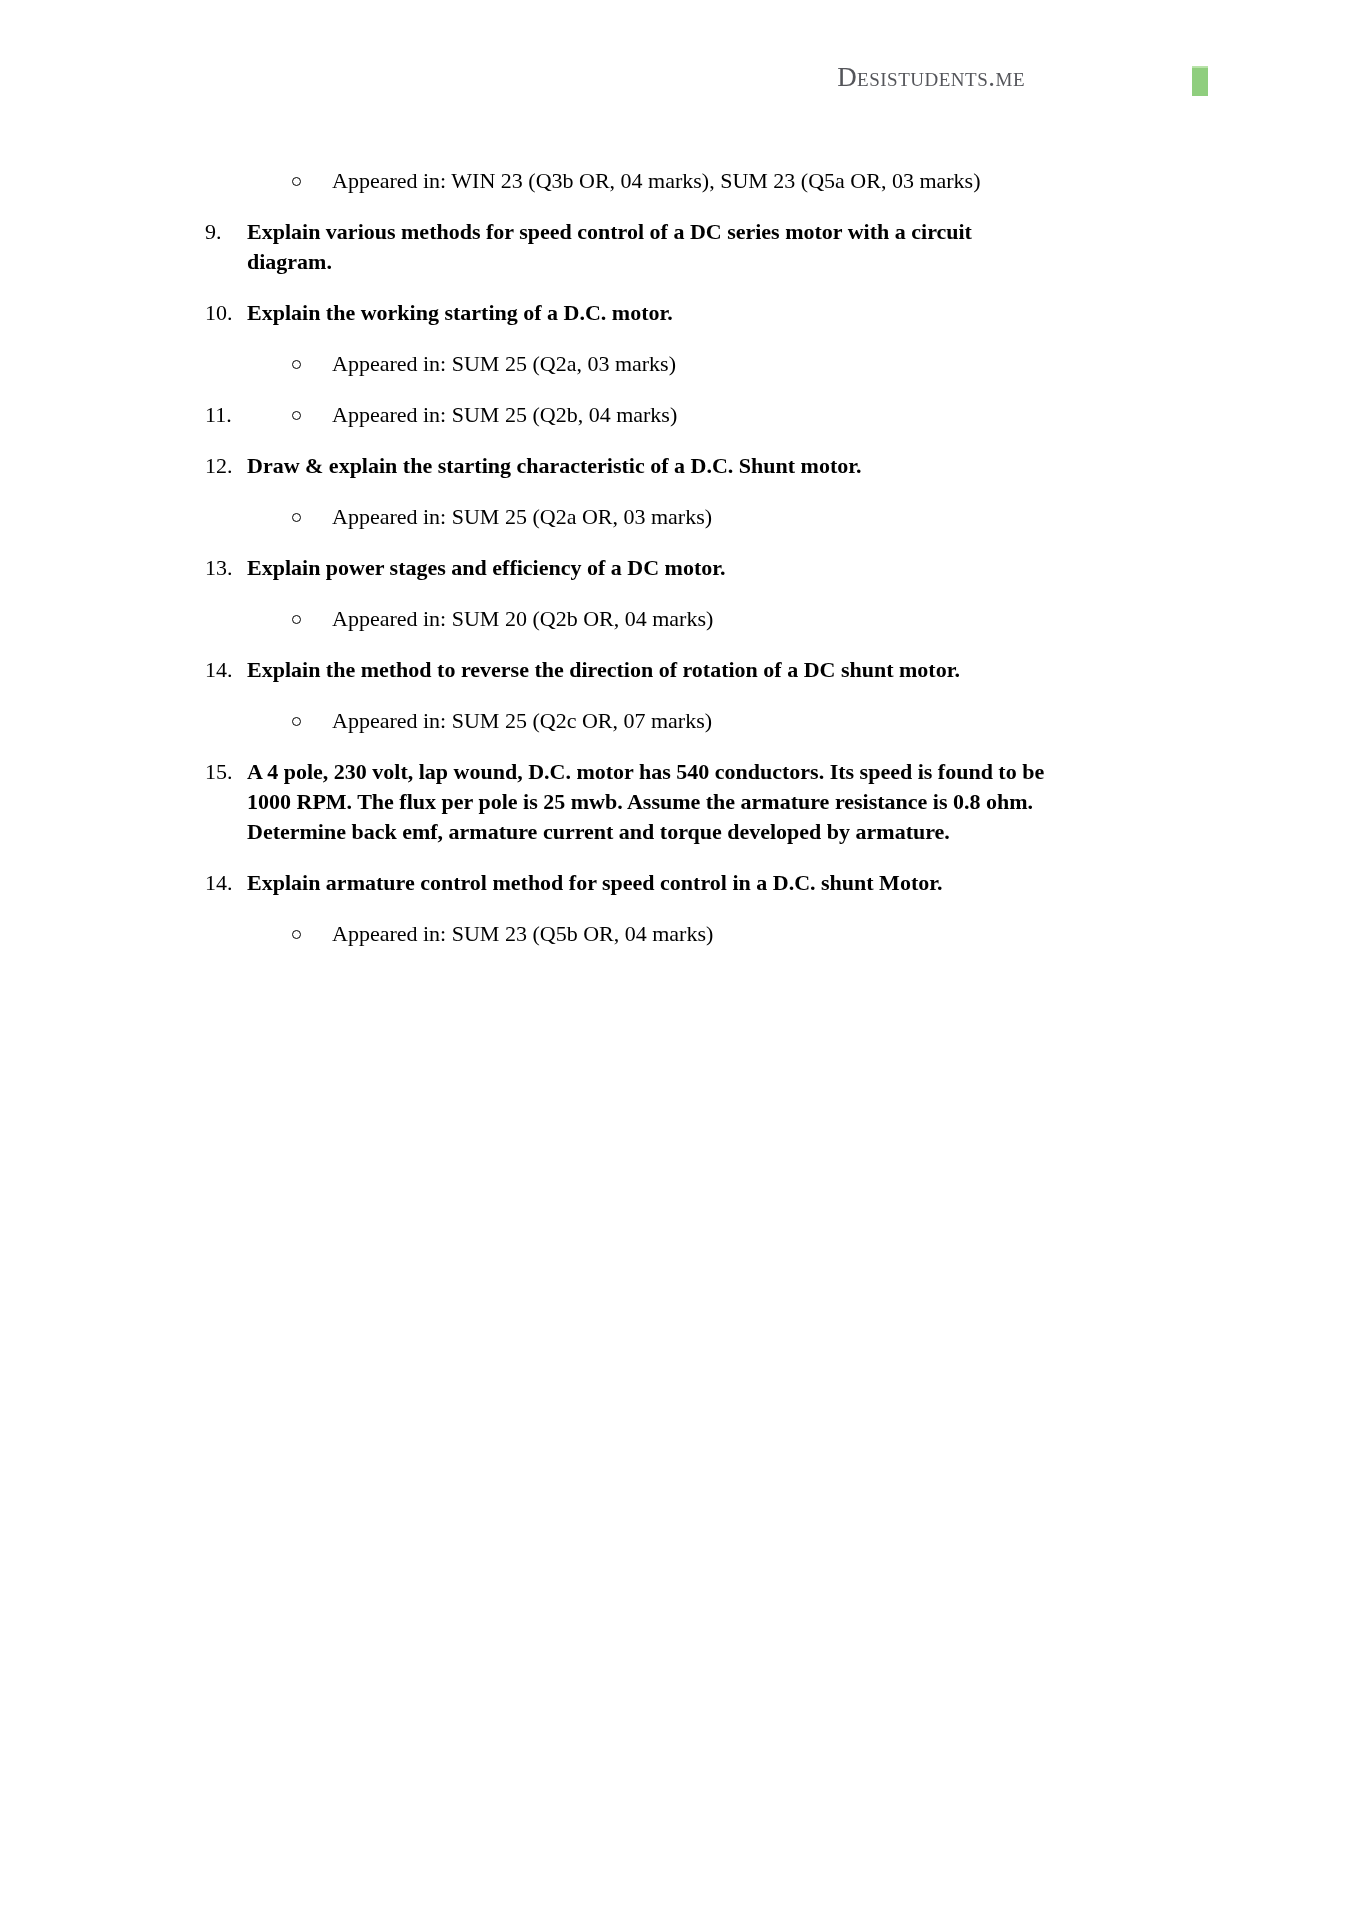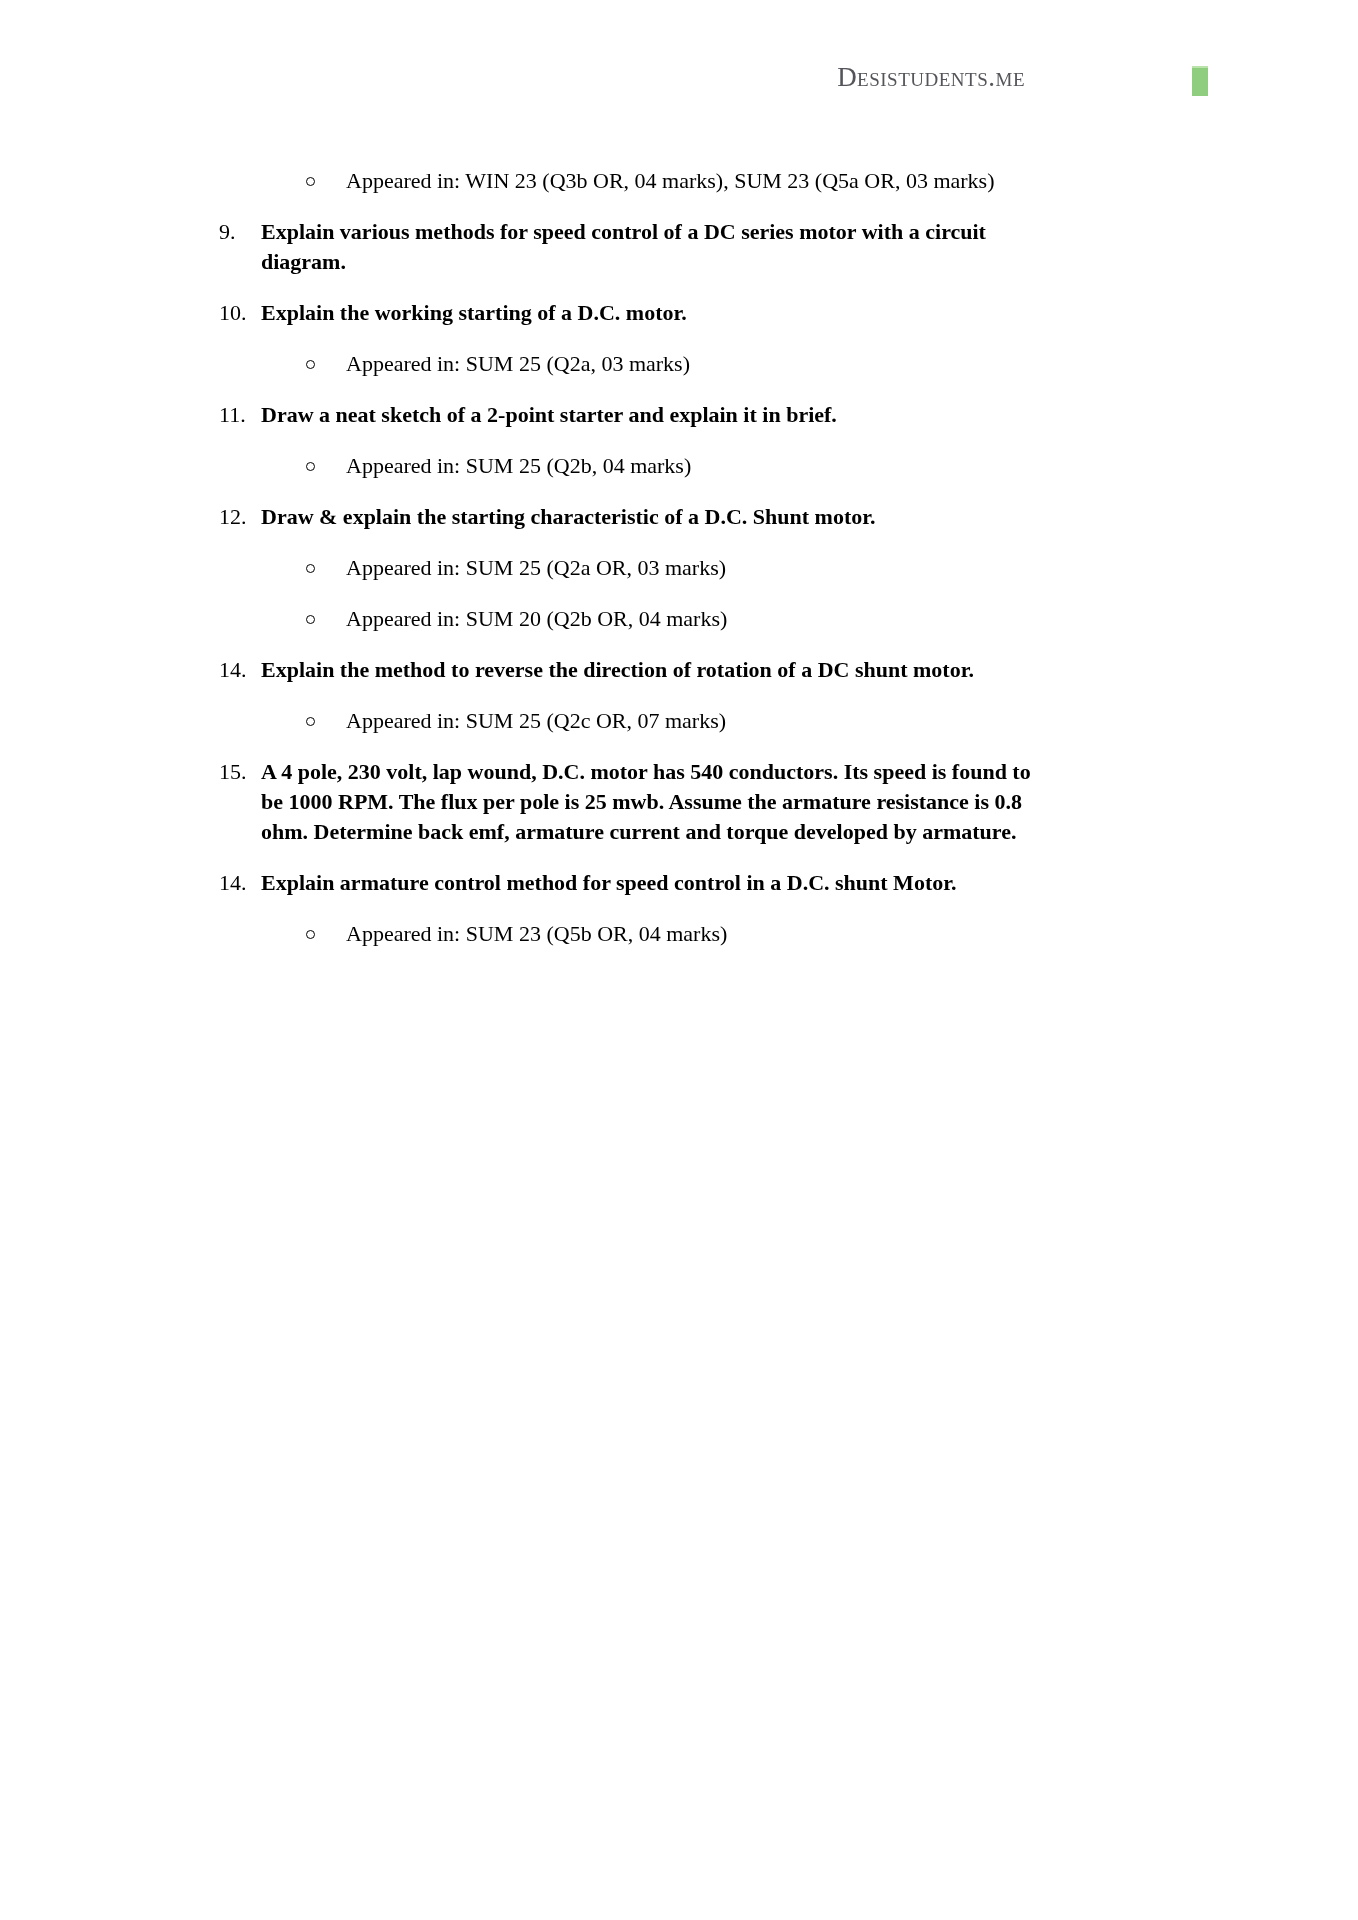--- a/index.html
+++ b/index.html
@@ -41,21 +41,20 @@
     line-height: 30px;
     color: #d8eccd;
   }
 
   
   .content {
     position: absolute;
     top: 166px;
     left: 0;
     right: 0;
-    padding-left: 14px;
   }
   .q-line {
     position: relative;
     margin: 0 153px 21px 247px;
     font-size: 22px;
     line-height: 30px;
     font-weight: bold;
   }
   .q-num {
     position: absolute;
@@ -112,40 +111,43 @@
       </div>
       <div class="a-line">
         <span class="a-bullet"></span>
         <span>Appeared in: SUM 25 (Q2a, 03 marks)</span>
       </div>
     </div>
 
     <div>
       <div class="q-line">
         <span class="q-num">11.</span>
-        <span>Draw a neat sketch of a 2-point starter and explain it in brief.</span>
       </div>
       <div class="a-line">
         <span class="a-bullet"></span>
         <span>Appeared in: SUM 25 (Q2b, 04 marks)</span>
       </div>
     </div>
 
     <div>
       <div class="q-line">
         <span class="q-num">12.</span>
         <span>Draw &amp; explain the starting characteristic of a D.C. Shunt motor.</span>
       </div>
       <div class="a-line">
         <span class="a-bullet"></span>
         <span>Appeared in: SUM 25 (Q2a OR, 03 marks)</span>
       </div>
     </div>
 
     <div>
+      <div class="q-line">
+        <span class="q-num">13.</span>
+        <span>Explain power stages and efficiency of a DC motor.</span>
+      </div>
       <div class="a-line">
         <span class="a-bullet"></span>
         <span>Appeared in: SUM 20 (Q2b OR, 04 marks)</span>
       </div>
     </div>
 
     <div>
       <div class="q-line">
         <span class="q-num">14.</span>
         <span>Explain the method to reverse the direction of rotation of a DC shunt motor.</span>

